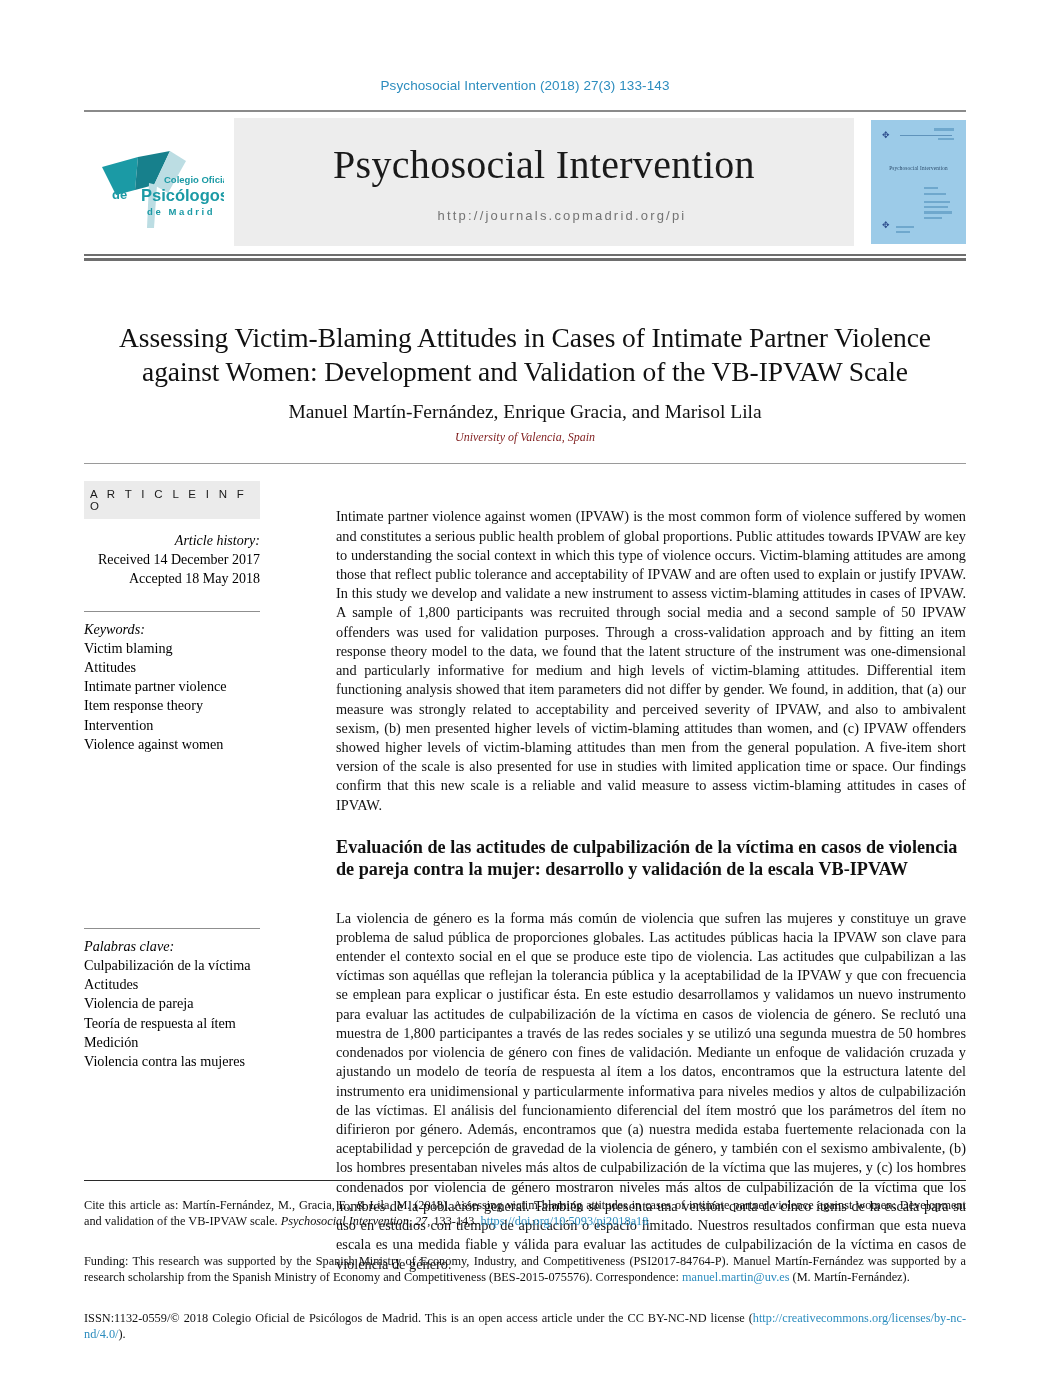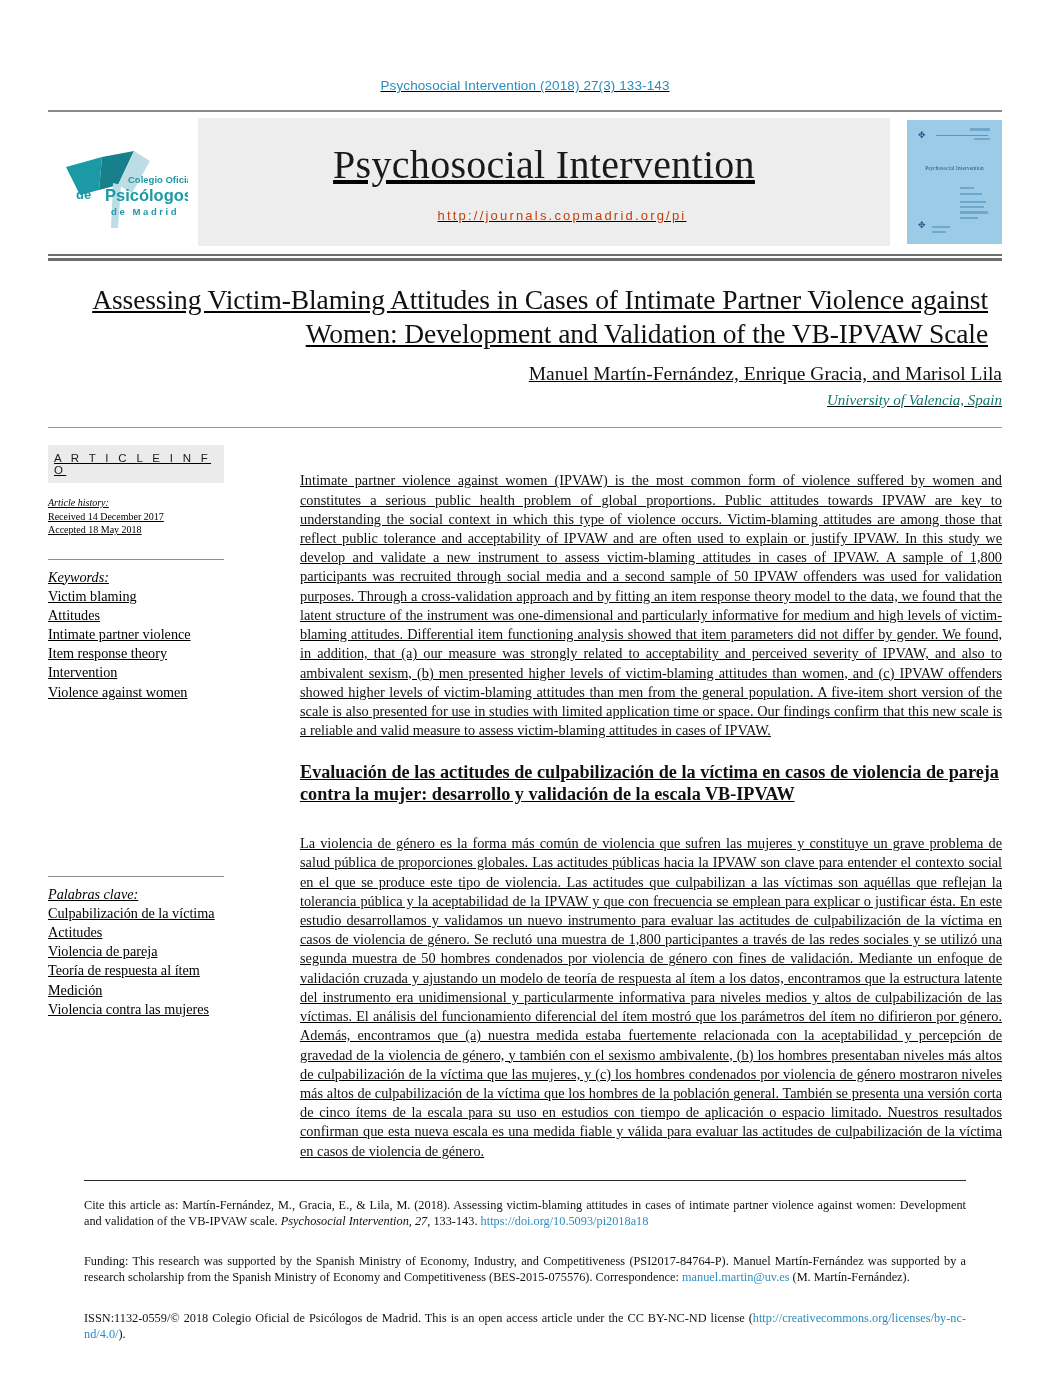--- a/index.html
+++ b/index.html
@@ -14,22 +14,21 @@
     color: #000000;
     position: relative;
     overflow: hidden;
   }
 
   .page {
     width: 1050px;
     height: 1400px;
     position: relative;
     box-sizing: border-box;
-    padding: 0 48px;
-    text-decoration: underline;
+    padding: 0 84px;
   }
 
   
   .runninghead {
     text-align: center;
     color: #2b8cbe;
     font-family: "Liberation Sans", sans-serif;
     font-size: 13.5px;
     letter-spacing: 0.1px;
     padding-top: 78px;
@@ -68,21 +67,21 @@
   .journal-title {
     font-family: "Liberation Serif", serif;
     font-size: 40px;
     color: #1a1a1a;
     letter-spacing: 0.3px;
     margin-bottom: 20px;
   }
   .journal-url {
     font-family: "Liberation Sans", sans-serif;
     font-size: 13px;
-    color: #c2410c;
+    color: #737373;
     letter-spacing: 2.2px;
     margin-left: 36px;
   }
   .masthead-cover {
     flex: 0 0 100px;
     width: 100px;
     display: flex;
     align-items: center;
     justify-content: flex-end;
   }
@@ -127,39 +126,39 @@
 
   
   .rule-double {
     margin-top: 8px;
     border-top: 2px solid #6e6e6e;
     border-bottom: 3px solid #6e6e6e;
     height: 2px;
   }
 
   
-  .titleblock { text-align: right; padding-top: 22px; }
+  .titleblock { text-align: center; padding-top: 22px; margin-top: 38px; }
   .paper-title {
     font-size: 27.5px;
     line-height: 1.22;
     font-weight: 400;
     color: #111;
     margin: 0 14px;
     letter-spacing: -0.1px;
   }
   .authors {
     font-size: 19.5px;
     margin-top: 13px;
     color: #111;
   }
   .affiliation {
-    font-size: 15px;
+    font-size: 12px;
     font-style: italic;
     margin-top: 7px;
-    color: #0f766e;
+    color: #7f1d1d;
   }
 
   .rule-thin {
     margin-top: 18px;
     height: 1px;
     background: #9a9a9a;
   }
 
   
   .columns {
@@ -182,23 +181,24 @@
   .sec-head {
     background: #ebebeb;
     font-family: "Liberation Sans", sans-serif;
     font-size: 11.5px;
     letter-spacing: 3.3px;
     padding: 7px 7px 7px 6px;
     color: #1a1a1a;
   }
 
   .info-body {
-    font-size: 10px;
+    font-size: 14px;
     line-height: 1.35;
     padding-top: 13px;
+    text-align: right;
   }
   .info-body .it { font-style: italic; }
 
   .kw-rule {
     height: 1px;
     background: #8f8f8f;
     margin: 22px 0 8px 0;
   }
   .kw-list { font-size: 14.2px; line-height: 1.35; }
 

